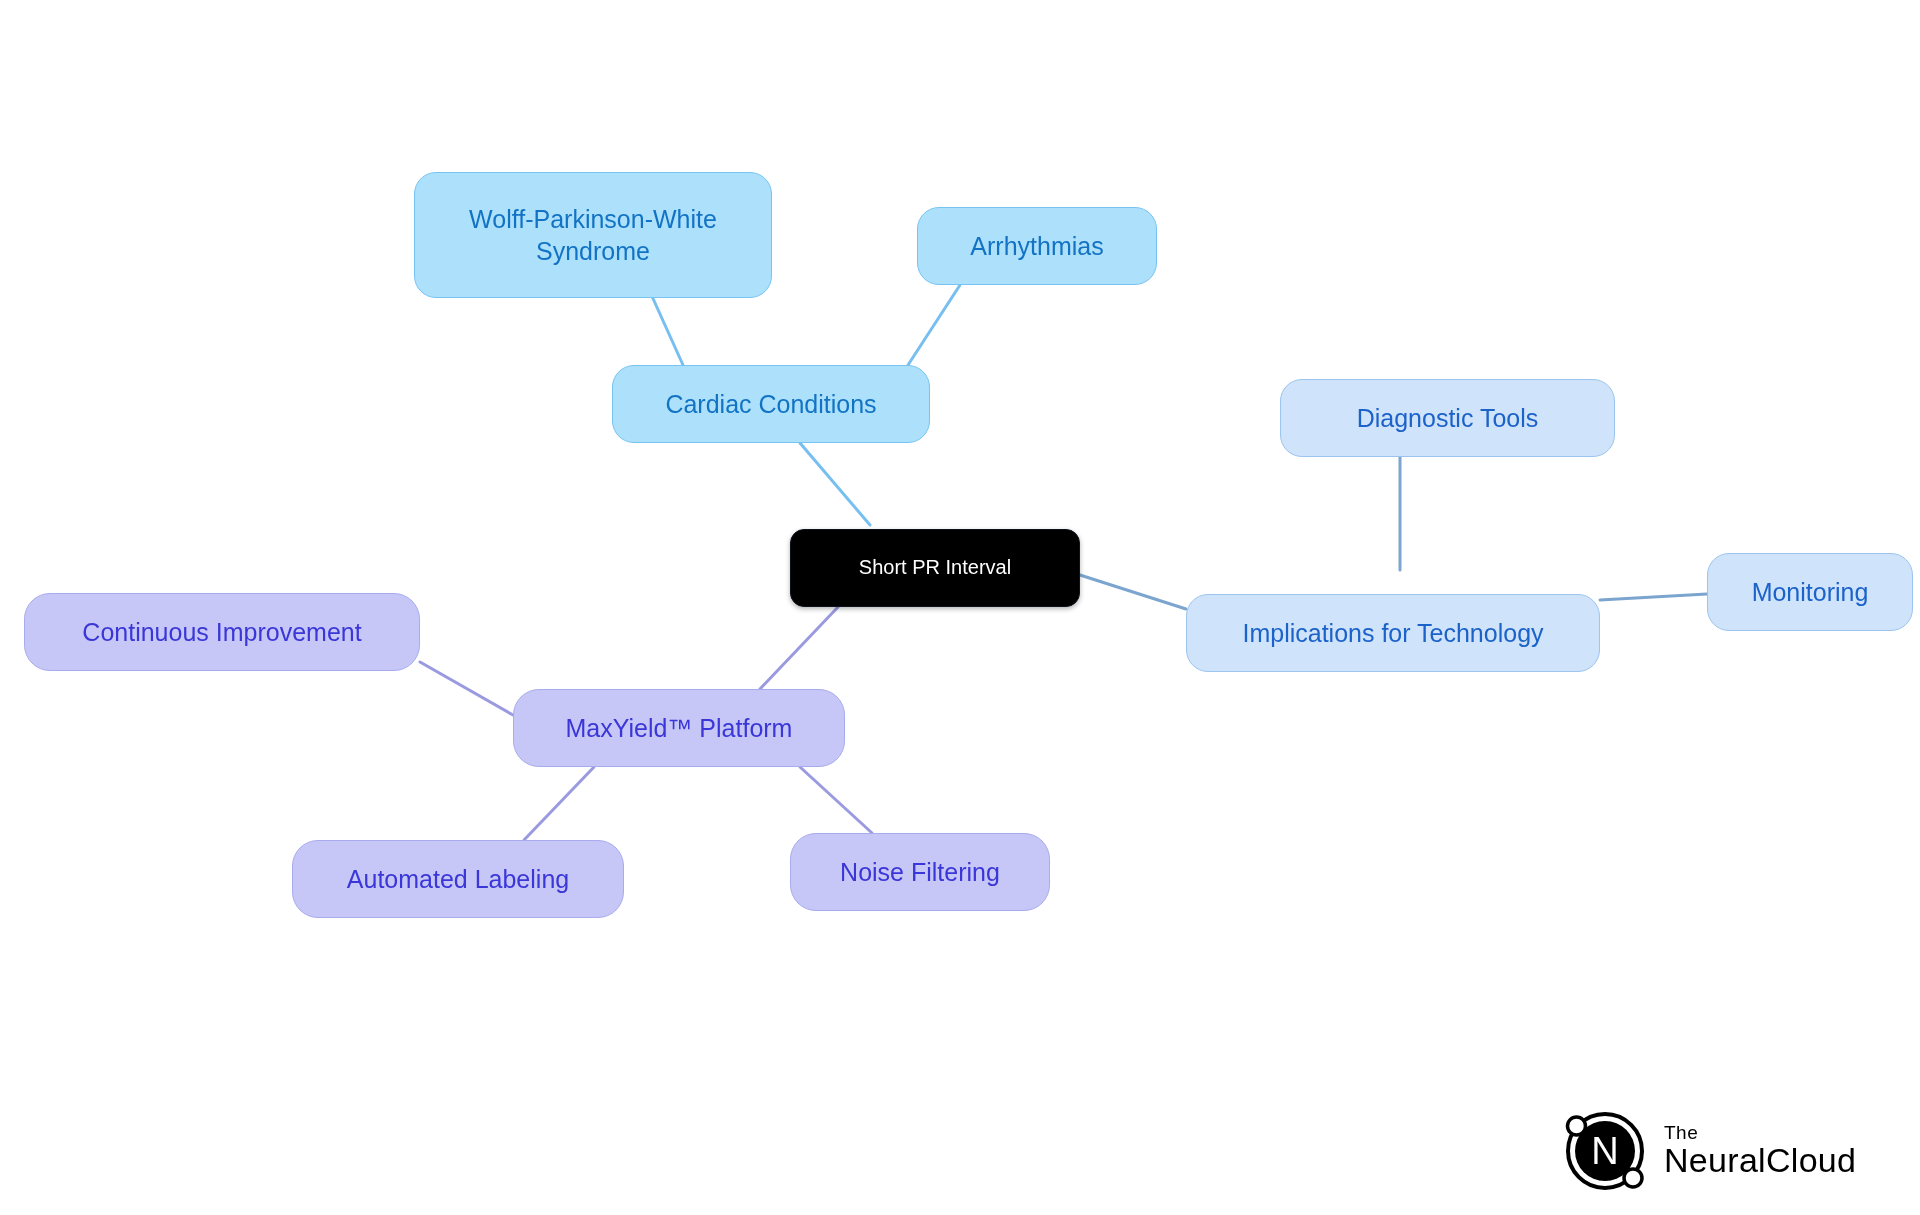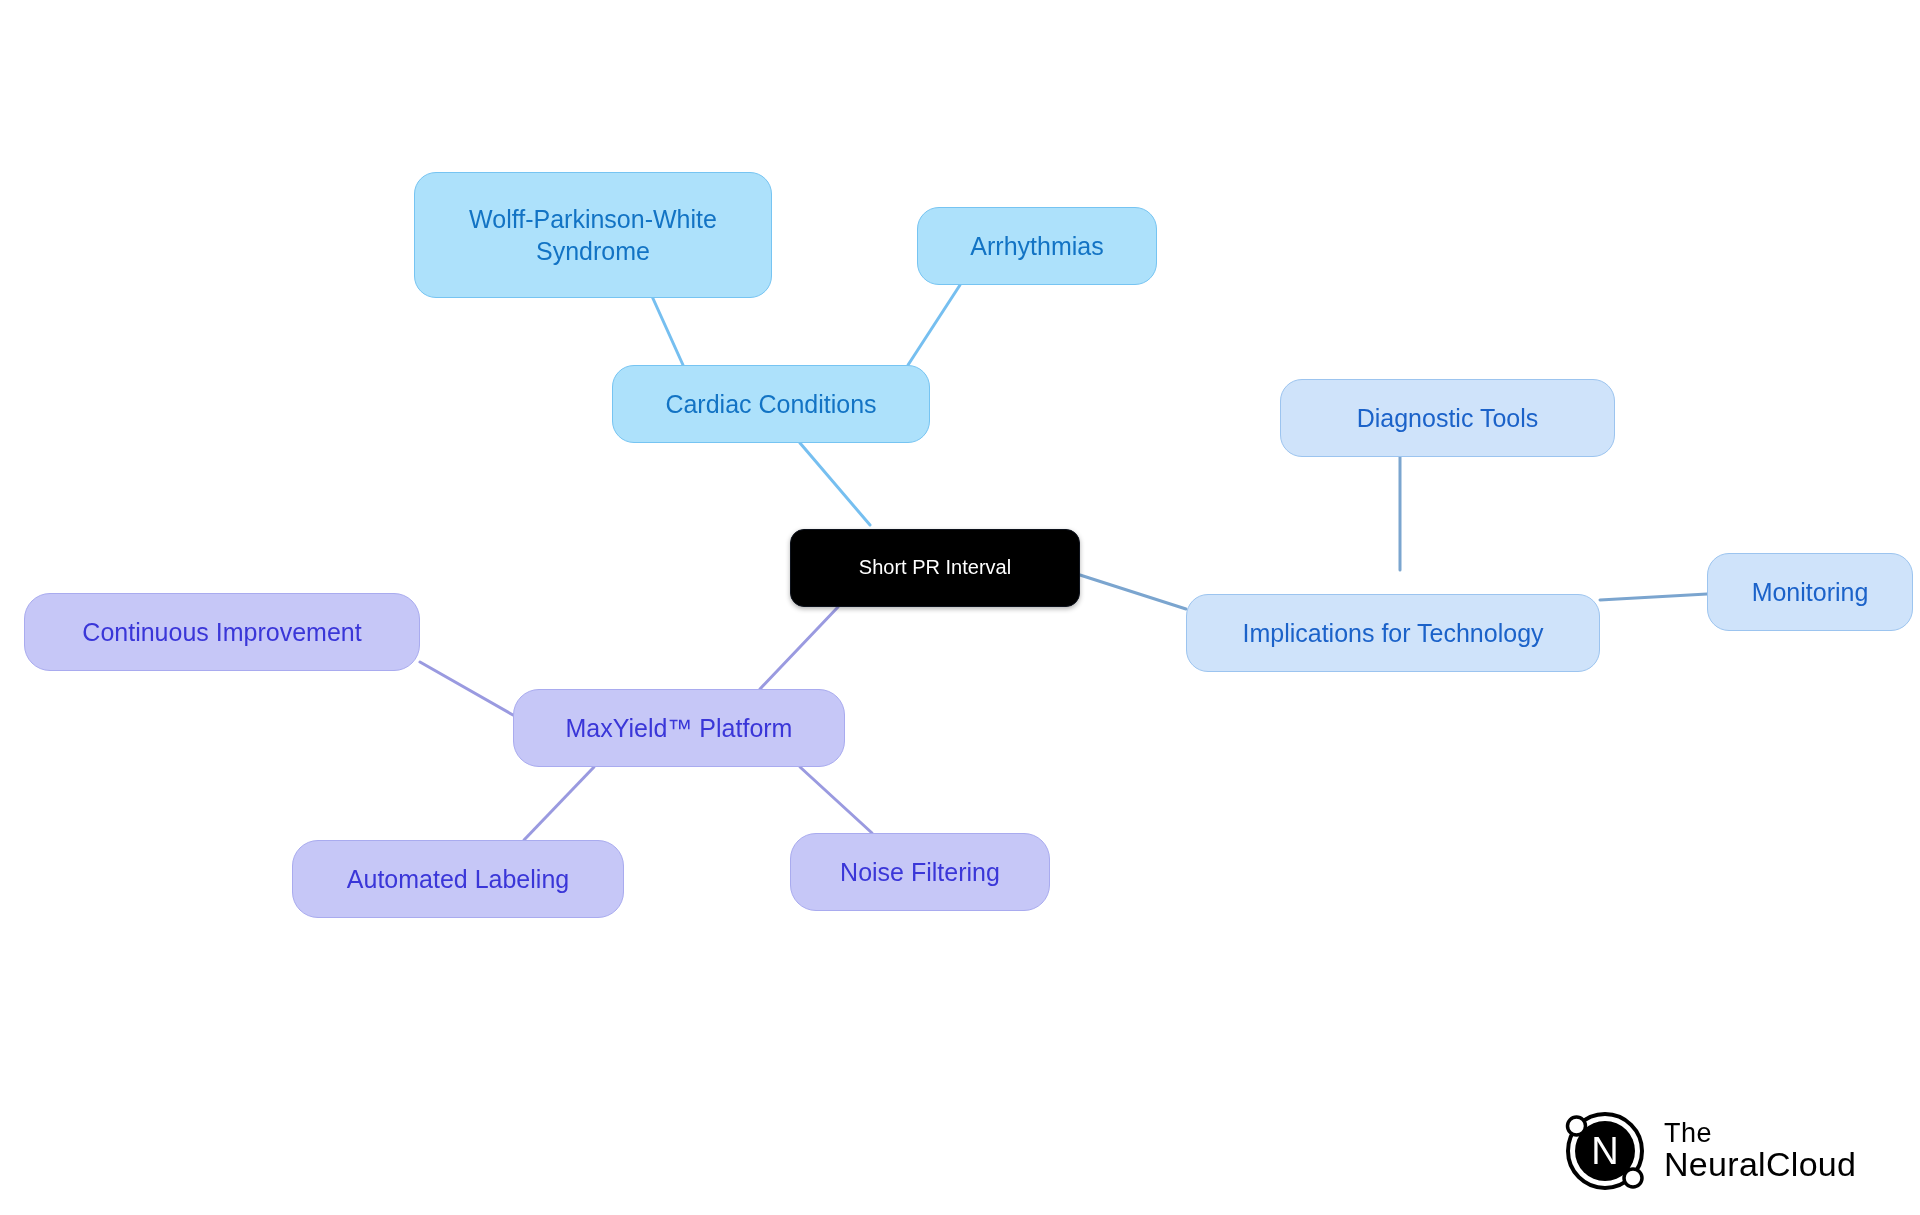--- a/index.html
+++ b/index.html
@@ -74,21 +74,21 @@
     z-index: 3;
   }
   #logo-text {
     margin-left: 16px;
     display: flex;
     flex-direction: column;
     justify-content: center;
     color: #000000;
   }
   .logo-line-1 {
-    font-size: 27px;
+    font-size: 19px;
     letter-spacing: 0.5px;
     line-height: 1.05;
   }
   .logo-line-2 {
     font-size: 34px;
     letter-spacing: 0.3px;
     line-height: 1.05;
   }
 </style>
 </head>

